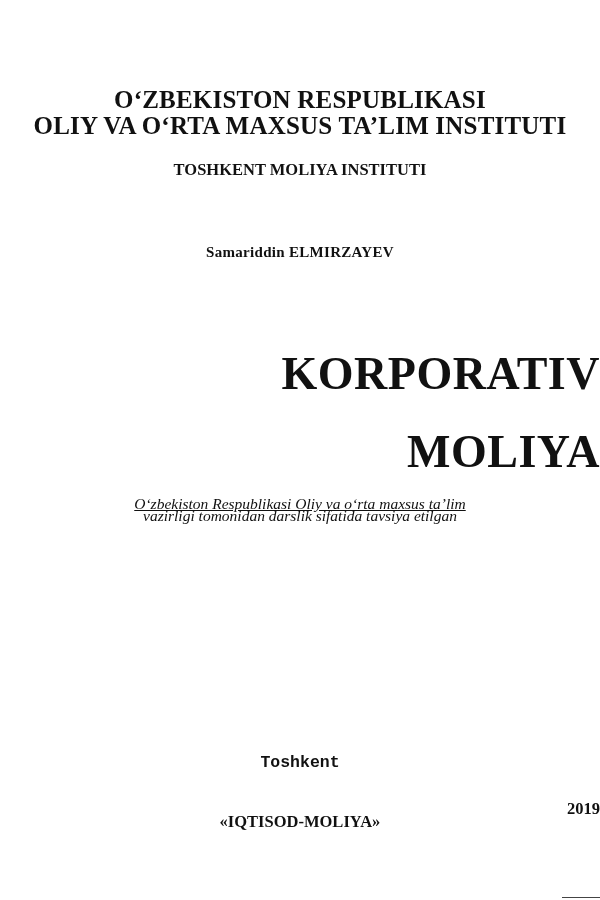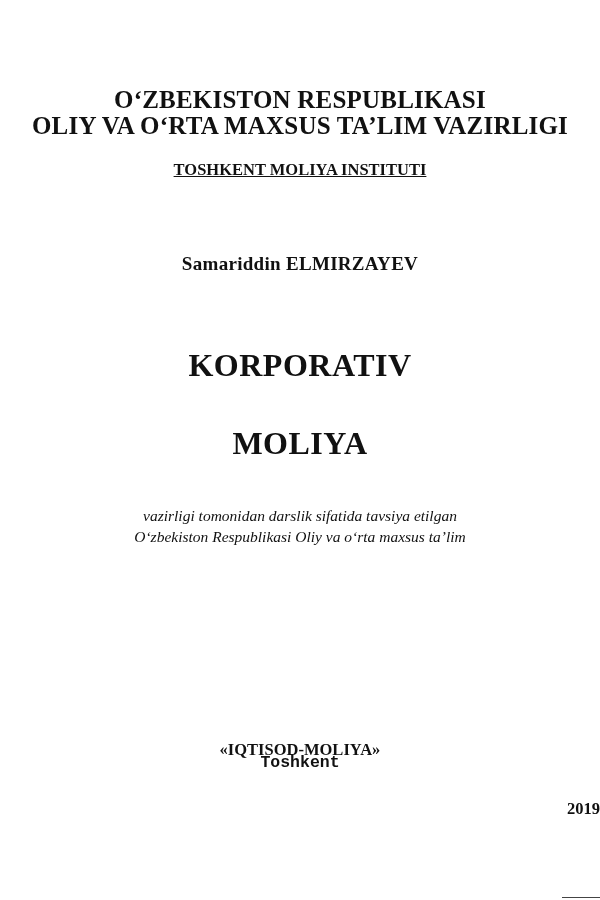--- a/index.html
+++ b/index.html
@@ -3,41 +3,41 @@
   <meta charset="utf-8">
   <style>
     html, body { margin: 0; padding: 0; }
     body {
       width: 600px; height: 900px; background: #ffffff; position: relative; overflow: hidden;
       font-family: "Liberation Serif", "DejaVu Serif", serif; color: #111111;
     }
     .line { position: absolute; left: 0; width: 600px; text-align: center; white-space: nowrap; }
     .b { font-weight: bold; }
     .h1 { font-size: 25px; letter-spacing: 0.2px; }
-    .inst { font-size: 16.5px; text-decoration: underline; }
-    .author { font-size: 19px; letter-spacing: 0.3px; margin-top: 9px; }
-    .title { font-size: 32px; letter-spacing: 0.5px; }
+    .inst { font-size: 16.5px; }
+    .author { font-size: 15px; letter-spacing: 0.3px; }
+    .title { font-size: 46px; letter-spacing: 0.5px; text-align: right; }
     .sub { font-size: 15.5px; font-style: italic; }
     .pub { font-size: 16.5px; }
     .scanline { position: absolute; left: 562px; top: 897px; width: 38px; height: 1px; background: #444; }
   </style>
 </head>
 <body>
 
 <div>
   <div class="line b h1" style="top:86px;">O‘ZBEKISTON RESPUBLIKASI</div>
-  <div class="line b h1" style="top:112px;">OLIY VA O‘RTA MAXSUS TA’LIM VAZIRLIGI</div>
+  <div class="line b h1" style="top:112px;">OLIY VA O‘RTA MAXSUS TA’LIM INSTITUTI</div>
   <div class="line b inst" style="top:160px;">TOSHKENT MOLIYA INSTITUTI</div>
 
   <div class="line b author" style="top:244px;">Samariddin ELMIRZAYEV</div>
 
   <div class="line b title" style="top:347px;">KORPORATIV</div>
   <div class="line b title" style="top:425px;">MOLIYA</div>
 
-  <div class="line sub" style="top:528px;">O‘zbekiston Respublikasi Oliy va o‘rta maxsus ta’lim</div>
+  <div class="line sub" style="top:495px;text-decoration:underline;">O‘zbekiston Respublikasi Oliy va o‘rta maxsus ta’lim</div>
   <div class="line sub" style="top:507px;">vazirligi tomonidan darslik sifatida tavsiya etilgan</div>
 
   <div class="line b pub" style="top:753px;font-family:Liberation Mono, monospace;">Toshkent</div>
-  <div class="line b pub" style="top:740px;">«IQTISOD-MOLIYA»</div>
+  <div class="line b pub" style="top:812px;">«IQTISOD-MOLIYA»</div>
   <div class="line b pub" style="top:799px;text-align:right;">2019</div>
 
   <div class="scanline"></div>
 </div>
 
 </body></html>

